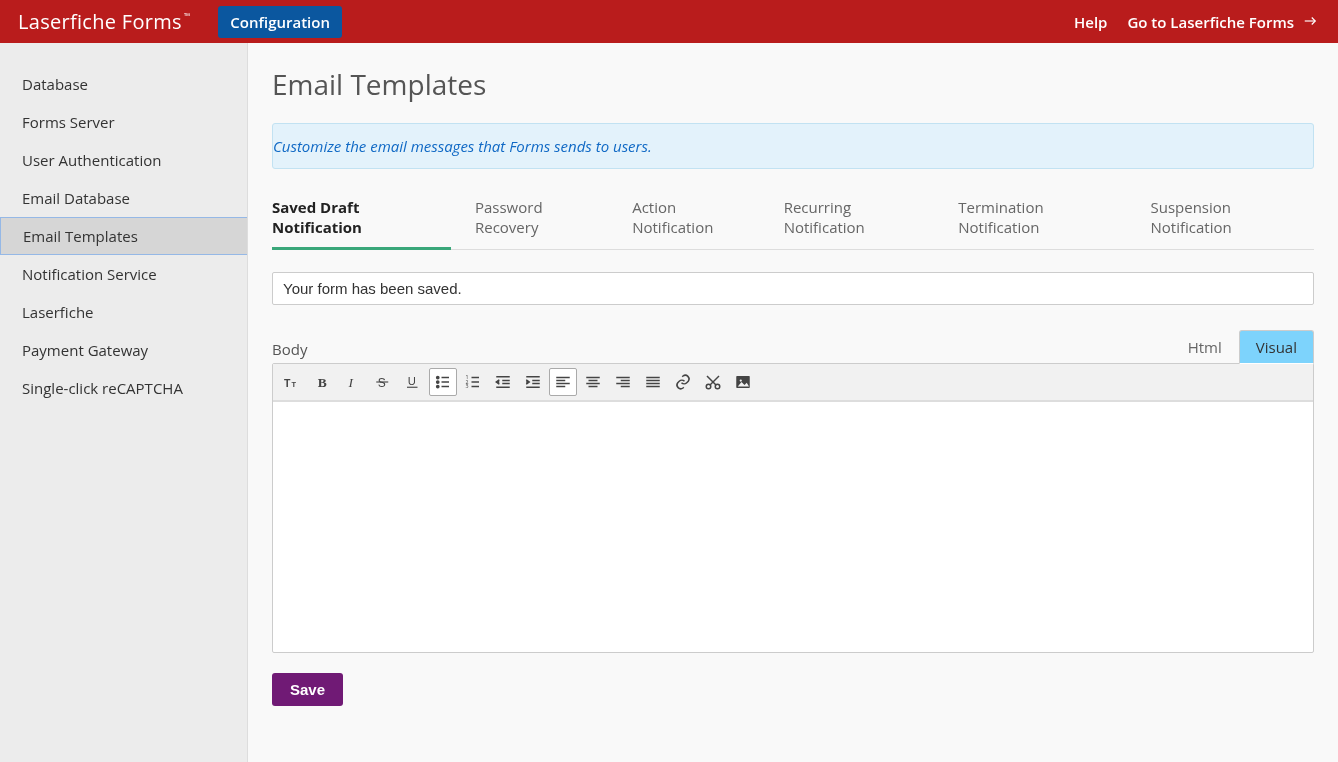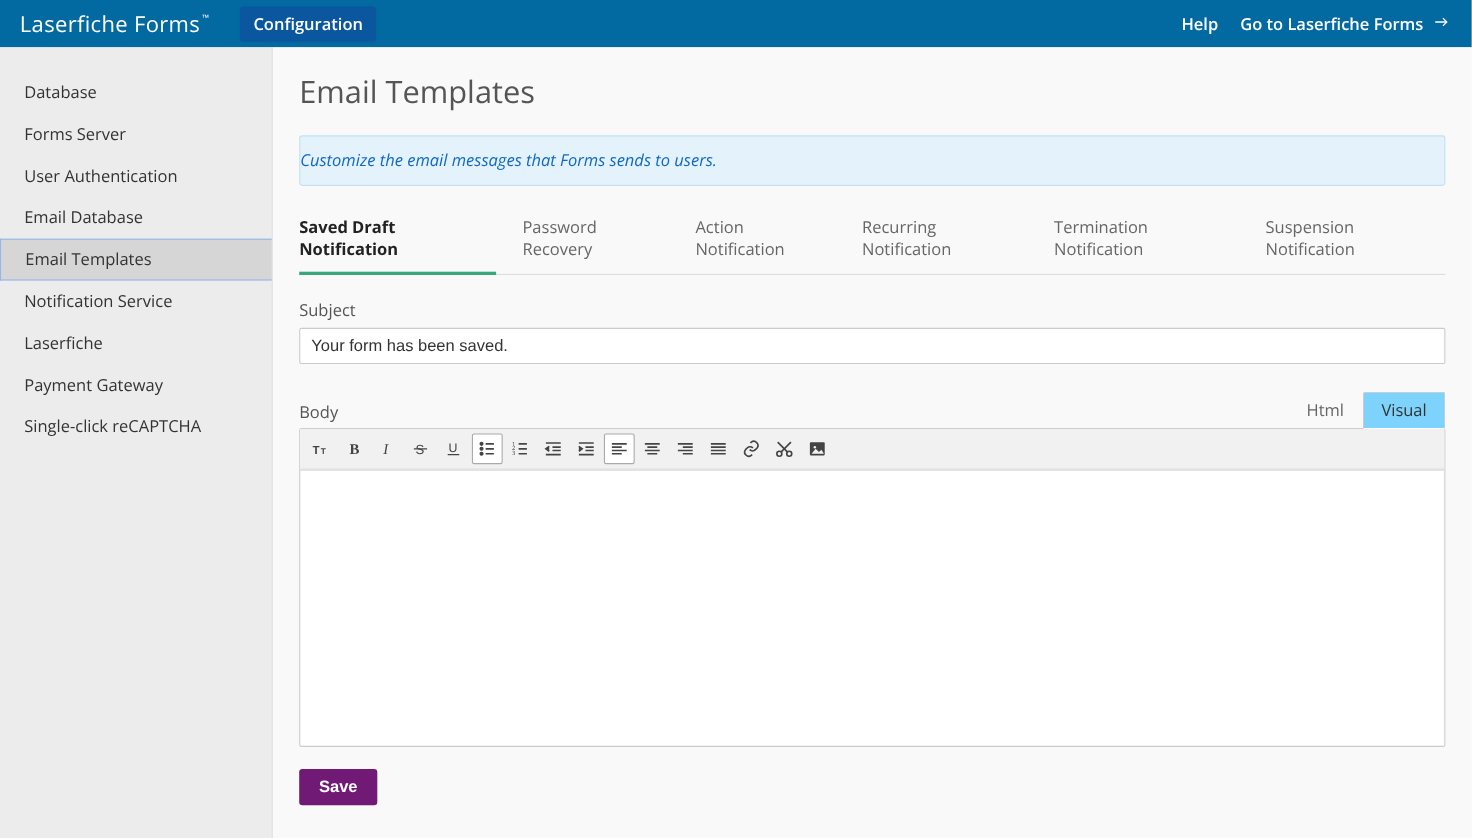--- a/index.html
+++ b/index.html
@@ -4,21 +4,21 @@
 <style>
   * { box-sizing: border-box; }
   body {
     margin: 0;
     font-family: "Segoe UI", "Open Sans", Arial, sans-serif;
     font-size: 14px;
     color: #333;
     background: #fff;
   }
   .header {
-    background: #0369a1;
+    background: #b91c1c;
     height: 43px;
     display: flex;
     align-items: center;
     padding: 0 18px;
     color: #fff;
     justify-content: space-between;
   }
   .header-left { display: flex; align-items: center; gap: 30px; }
   .brand {
     font-size: 20px;
@@ -246,21 +246,20 @@
 
     <div class="tabs" id="tabs">
         <div class="tab active">Saved Draft Notification</div>
         <div class="tab">Password Recovery</div>
         <div class="tab">Action Notification</div>
         <div class="tab">Recurring Notification</div>
         <div class="tab">Termination Notification</div>
         <div class="tab">Suspension Notification</div>
       </div>
 
-    <label class="field-label">Subject</label>
     <input class="subject-input" type="text" value="Your form has been saved." style="">
 
     <div class="body-section">
       <div class="body-header">
         <label class="field-label" style="margin-bottom:4px;">Body</label>
         <div class="editor-tabs">
           <div class="editor-tab">Html</div>
           <div class="editor-tab active">Visual</div>
         </div>
       </div>

